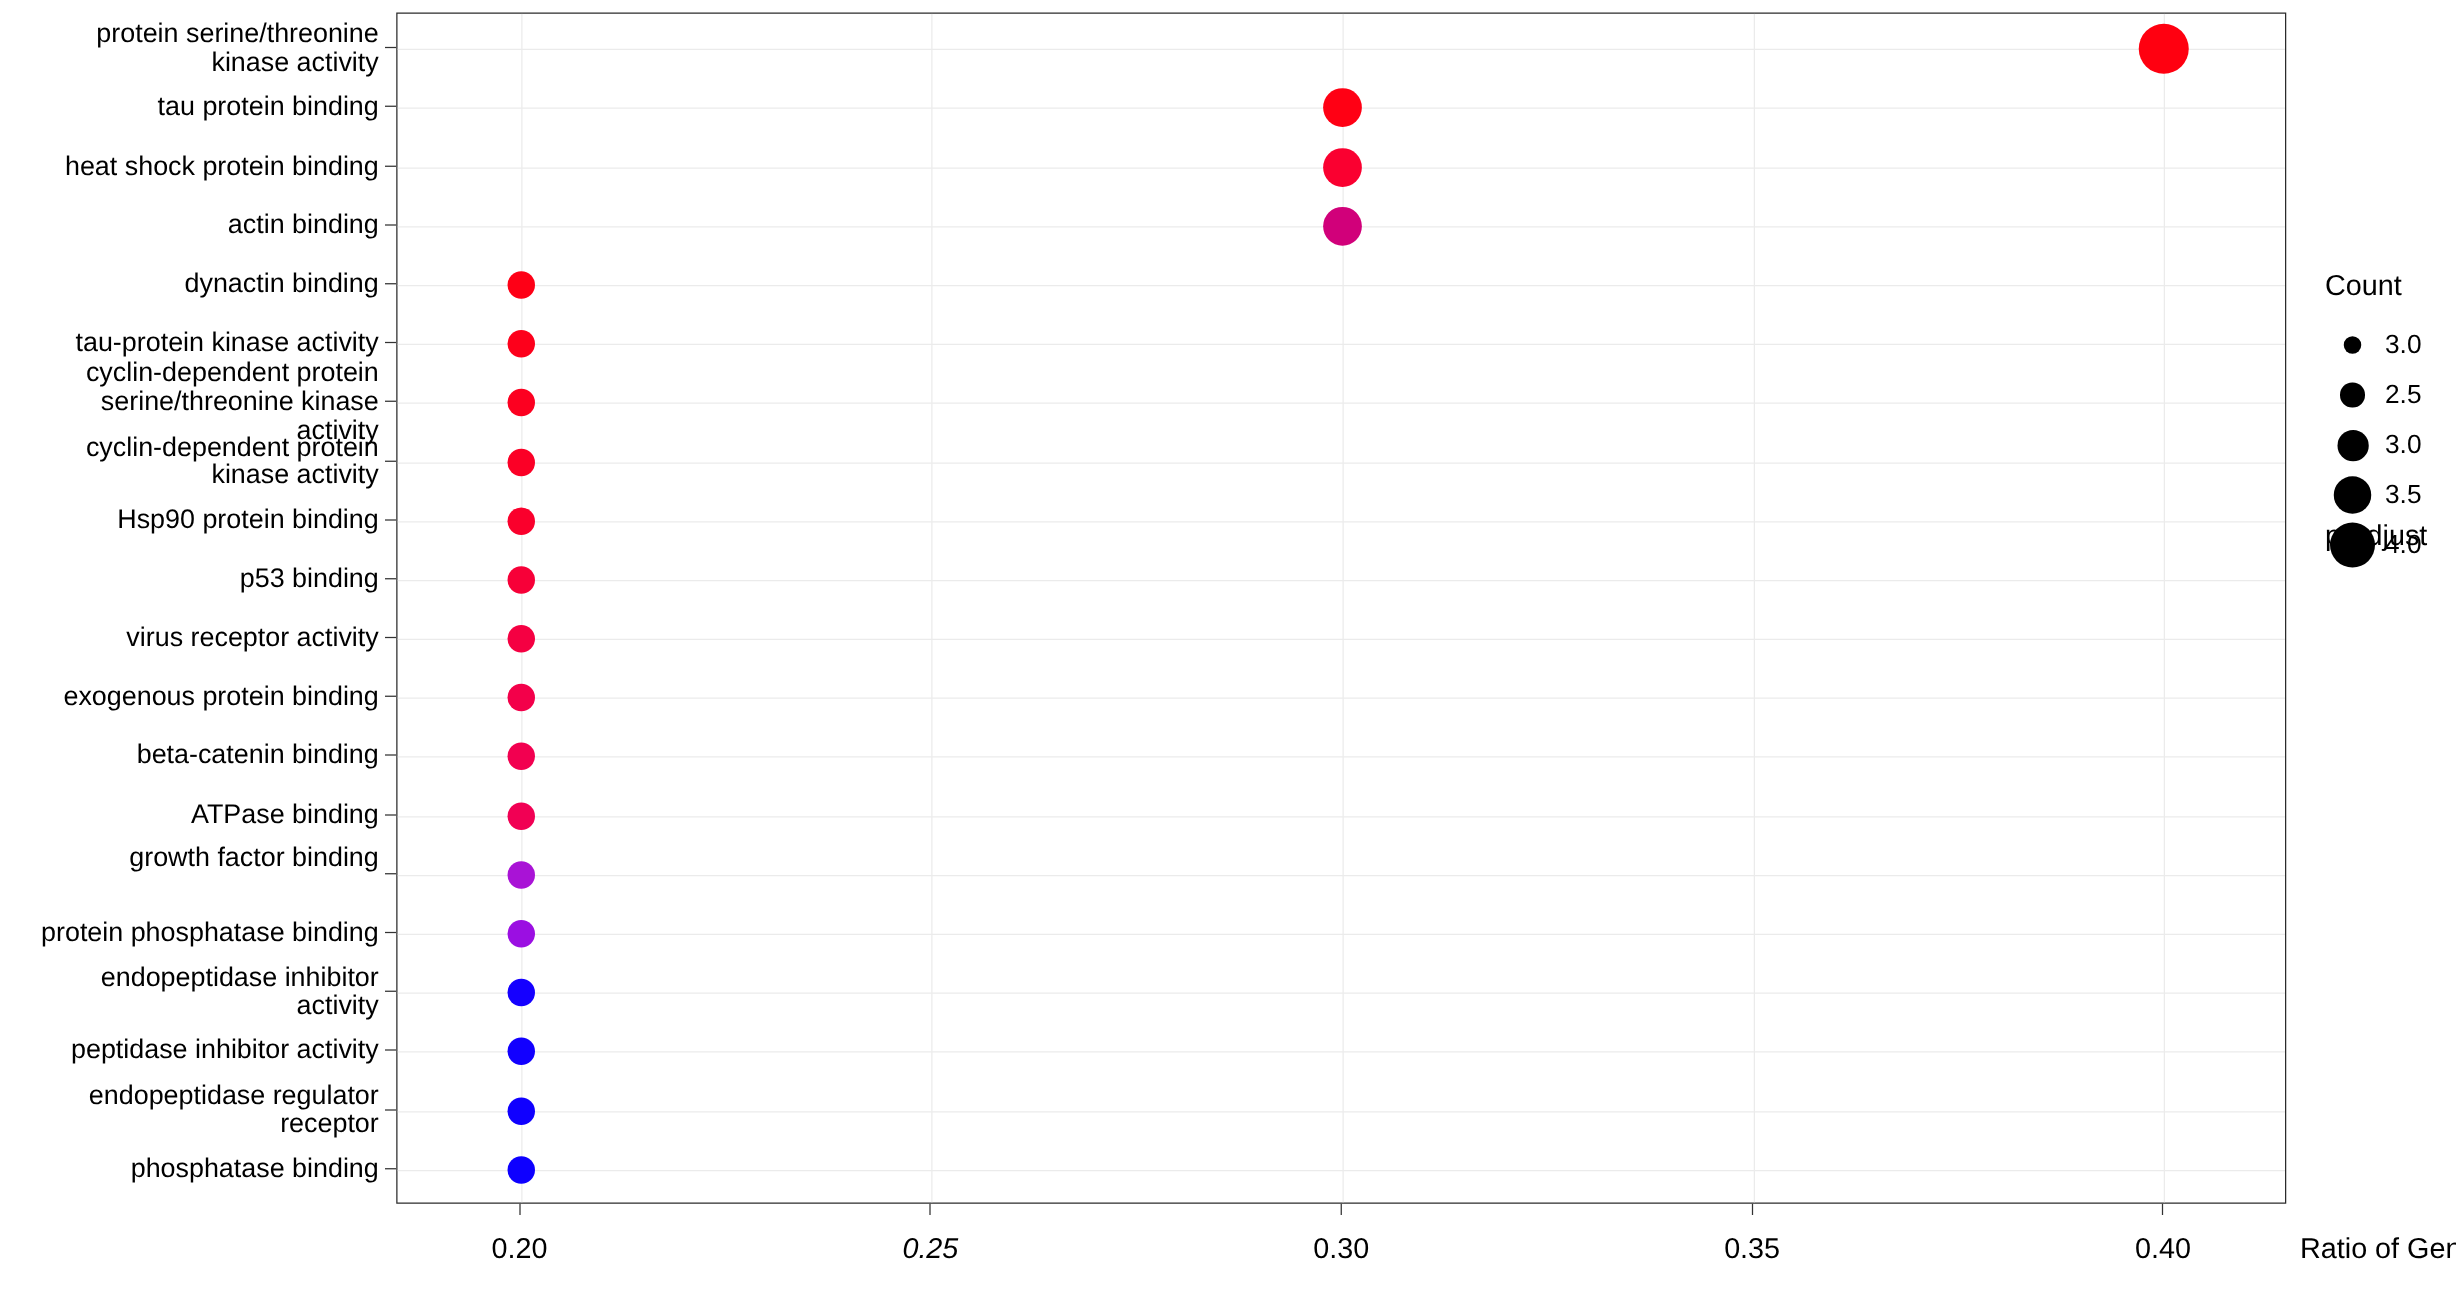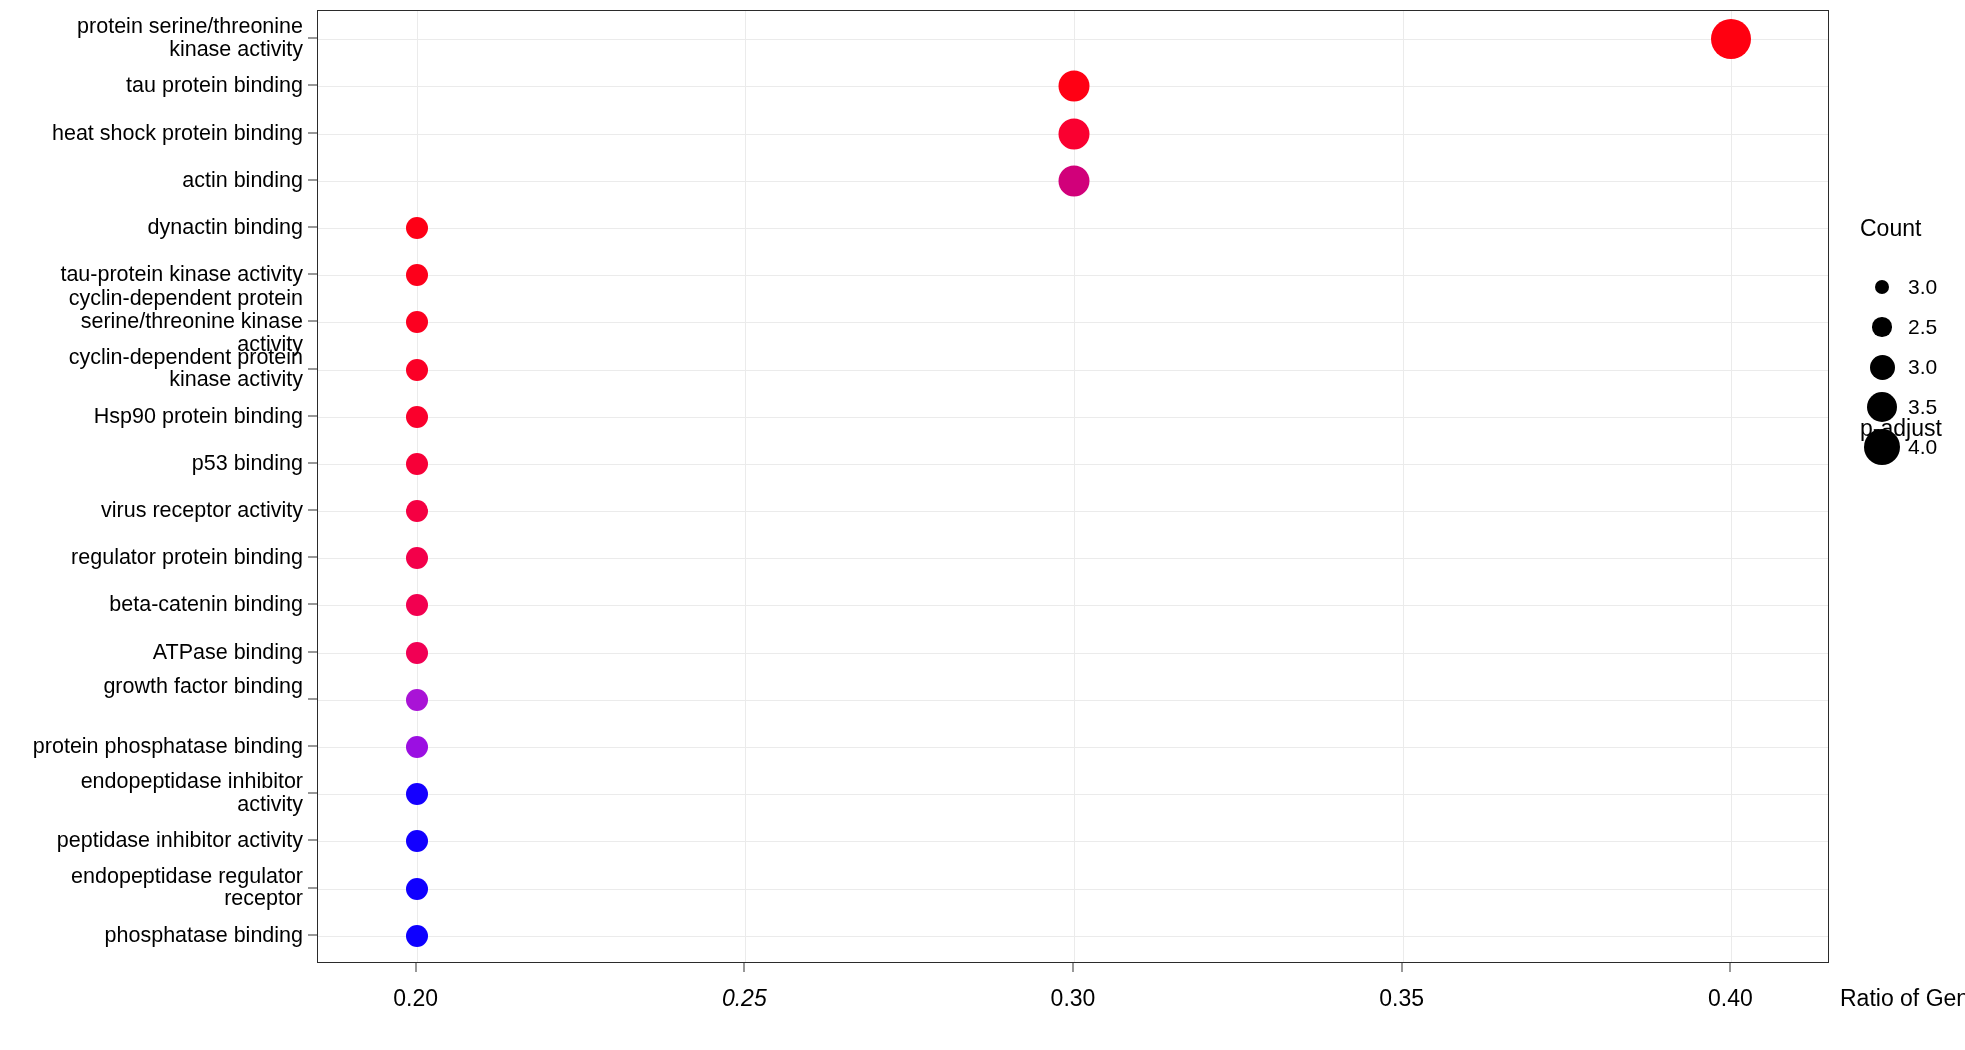--- a/index.html
+++ b/index.html
@@ -77,21 +77,21 @@
     position: absolute;
     left: 1840px; top: 985px;
     font-size: 23px;
     color: #000;
     white-space: nowrap;
   }
 
   
   #legend-count { position: absolute; left: 1860px; top: 215px; width: 105px; }
   #legend-count .legend-title {
-    font-size: 23px; color: #000; margin-bottom: 25px; white-space: nowrap;
+    font-size: 23px; color: #000; margin-bottom: 14px; white-space: nowrap;
   }
   .count-row {
     display: flex; align-items: center; height: 40px;
   }
   .count-swatch-box {
     width: 44px; display: flex; align-items: center; justify-content: center;
   }
   .count-swatch { background: #000; border-radius: 50%; }
   .count-label { font-size: 21px; color: #000; margin-left: 4px; }
 
@@ -133,21 +133,21 @@
       <div class="ylabel" style="top: 227.02px;">dynactin binding</div>
       <div class="ylabel" style="top: 274.198px;">tau-protein kinase activity</div>
       <div class="ylabel" style="top: 321.376px;">cyclin-dependent protein
 serine/threonine kinase
 activity</div>
       <div class="ylabel" style="top: 368.554px;">cyclin-dependent protein
 kinase activity</div>
       <div class="ylabel" style="top: 415.733px;">Hsp90 protein binding</div>
       <div class="ylabel" style="top: 462.911px;">p53 binding</div>
       <div class="ylabel" style="top: 510.089px;">virus receptor activity</div>
-      <div class="ylabel" style="top: 557.267px;">regulator protein binding</div>
+      <div class="ylabel" style="top: 557.267px;">exogenous protein binding</div>
       <div class="ylabel" style="top: 604.446px;">beta-catenin binding</div>
       <div class="ylabel" style="top: 651.624px;">ATPase binding</div>
       <div class="ylabel" style="top: 686px;">growth factor binding</div>
       <div class="ylabel" style="top: 745.98px;">protein phosphatase binding</div>
       <div class="ylabel" style="top: 793.158px;">endopeptidase inhibitor
 activity</div>
       <div class="ylabel" style="top: 840.337px;">peptidase inhibitor activity</div>
       <div class="ylabel" style="top: 887.515px;">endopeptidase regulator
 receptor</div>
       <div class="ylabel" style="top: 934.693px;">phosphatase binding</div>

